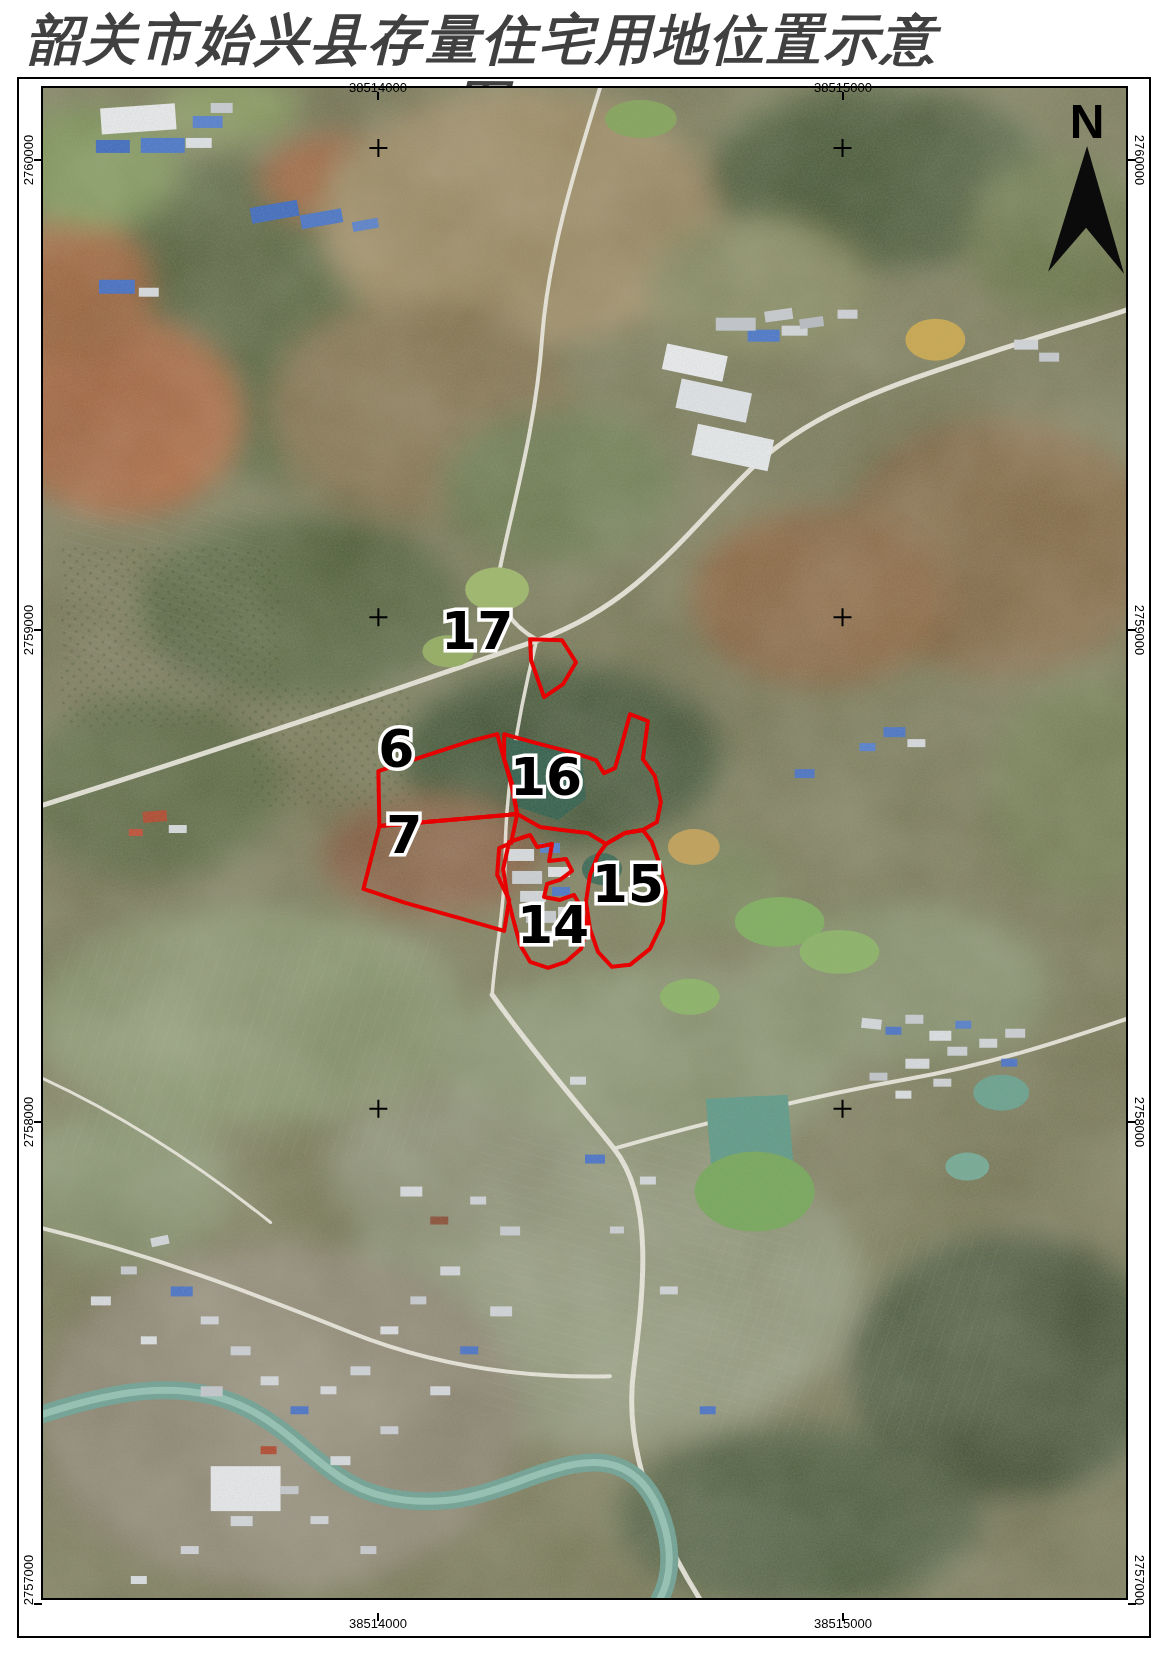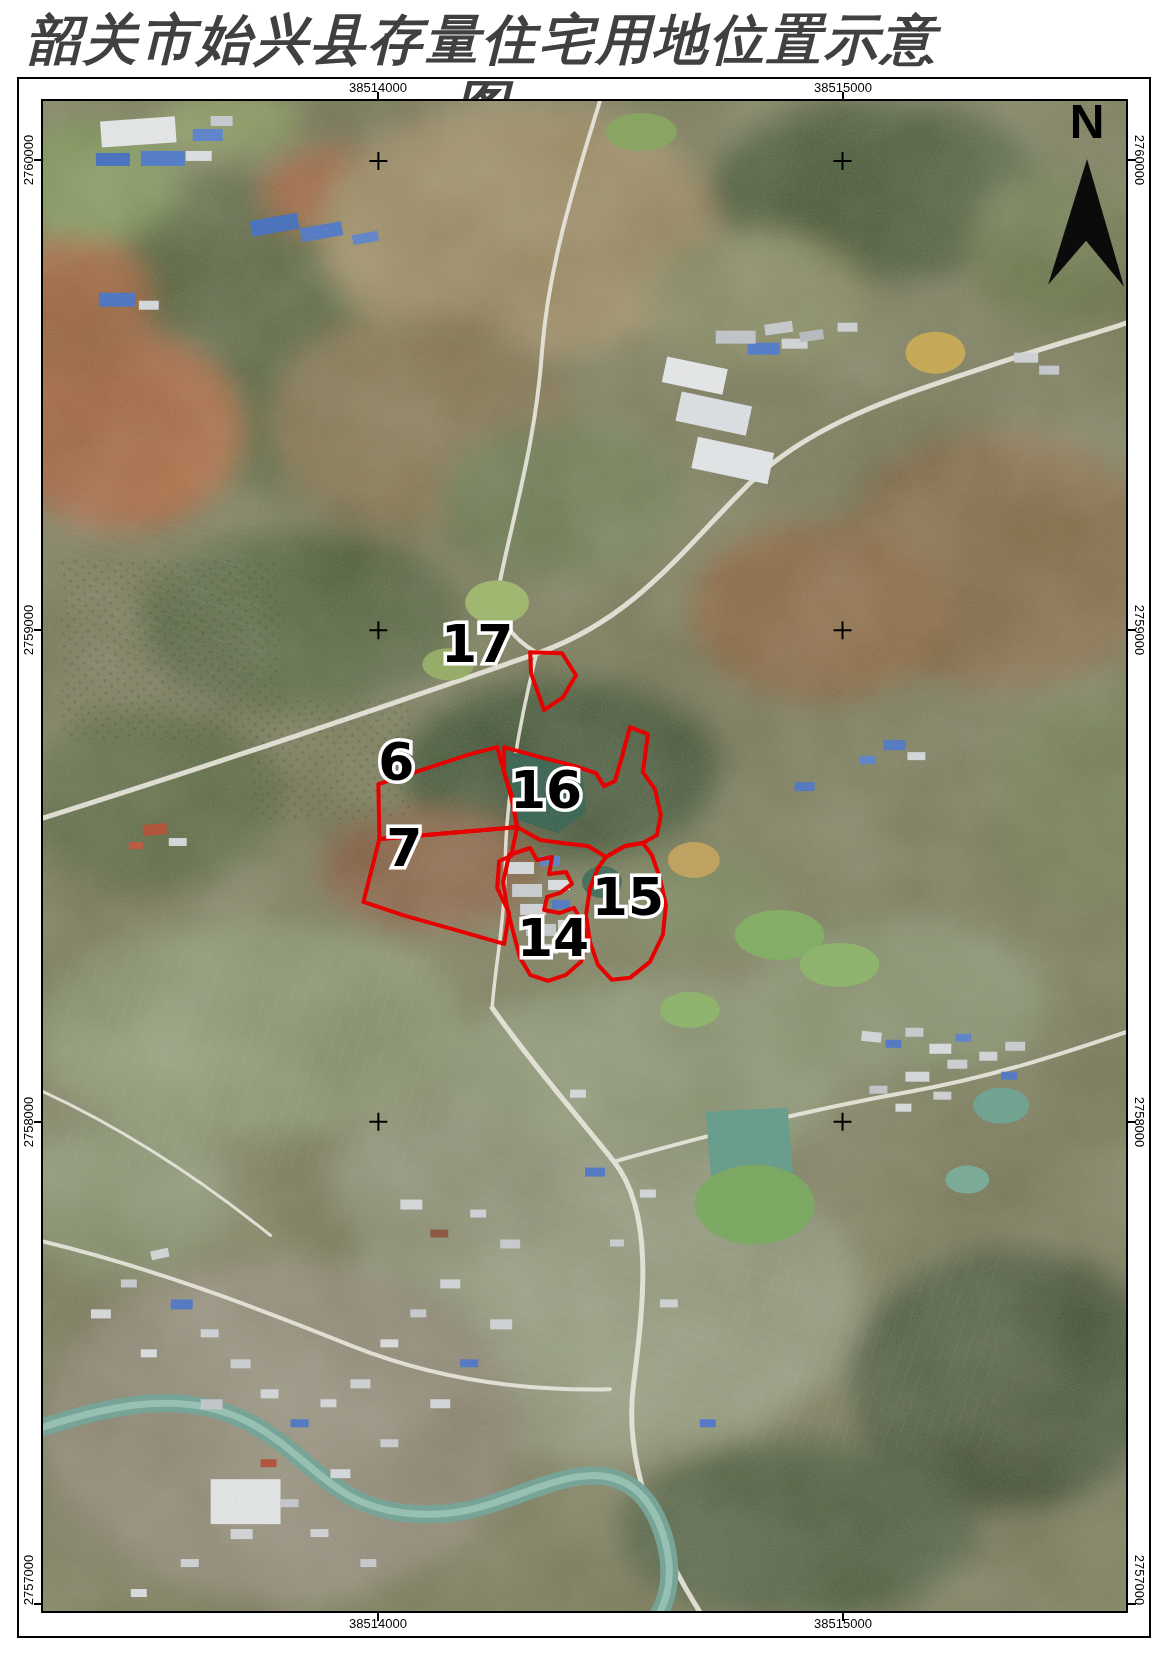--- a/index.html
+++ b/index.html
@@ -3,21 +3,21 @@
 <meta charset="utf-8">
 <style>
   html,body{margin:0;padding:0;background:#ffffff;}
   .page{position:relative;width:1170px;height:1653px;background:#ffffff;overflow:hidden;
         font-family:"Liberation Sans",sans-serif;}
   .title{position:absolute;left:0;top:6px;width:964px;text-align:center;
          font-family:"DejaVu Serif",serif;font-weight:bold;font-size:54px;line-height:66px;
          letter-spacing:3px;color:#404040;font-style:italic;}
   .outer-frame{position:absolute;left:17px;top:77px;width:1134px;height:1561px;
                border:2px solid #000;box-sizing:border-box;}
-  .map-frame{position:absolute;left:41px;top:99px;width:1087px;height:1514px;
+  .map-frame{position:absolute;left:41px;top:86px;width:1087px;height:1514px;
              border:2.5px solid #000;box-sizing:border-box;background:#7e815f;overflow:hidden;}
   .map-frame svg{display:block;width:100%;height:100%;}
   .coord{position:absolute;font-size:13px;color:#000;white-space:nowrap;}
   .coord.v{width:90px;height:16px;line-height:16px;text-align:center;}
   .tick{position:absolute;background:#000;}
   .north-n{position:absolute;left:1062px;top:94px;width:50px;height:56px;text-align:center;
            font-weight:bold;font-size:48px;line-height:56px;color:#000;z-index:6;
            font-family:"Liberation Sans",sans-serif;}
   .parcel{fill:none;stroke:var(--parcel-color,#e60000);stroke-width:4;stroke-linejoin:round;}
   .parcel-label{font-family:"DejaVu Sans",sans-serif;font-weight:bold;font-size:52px;

